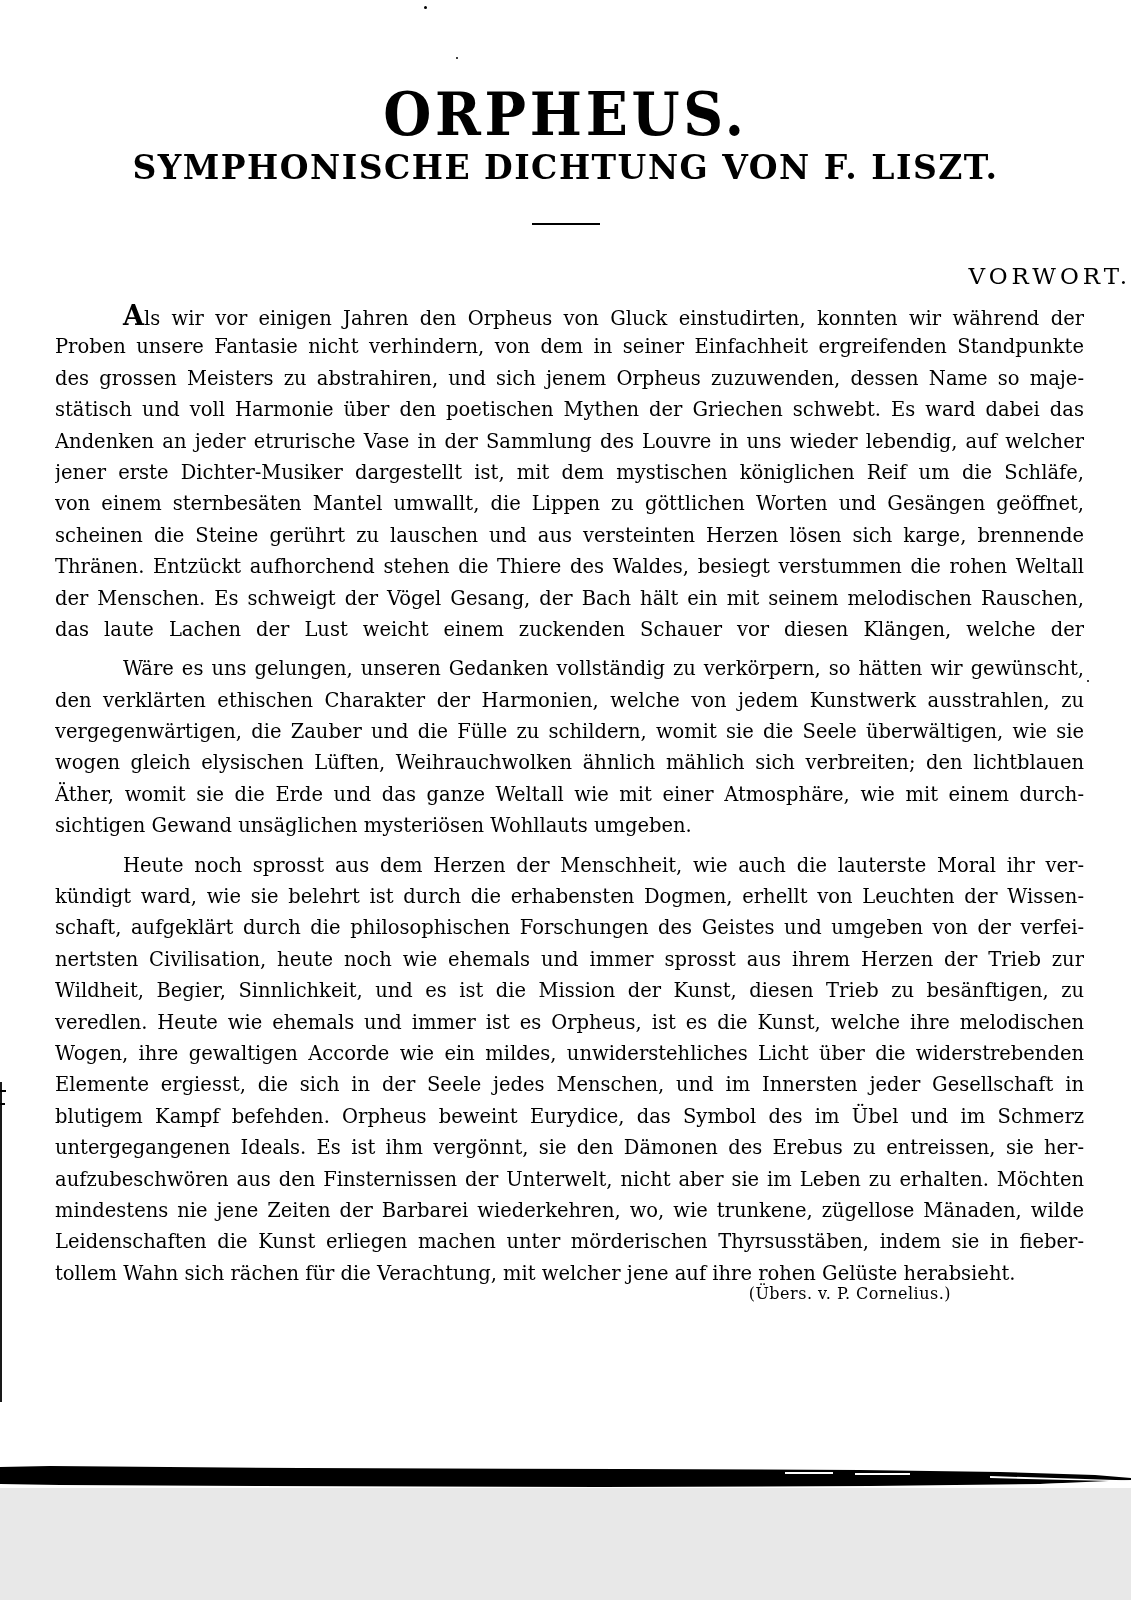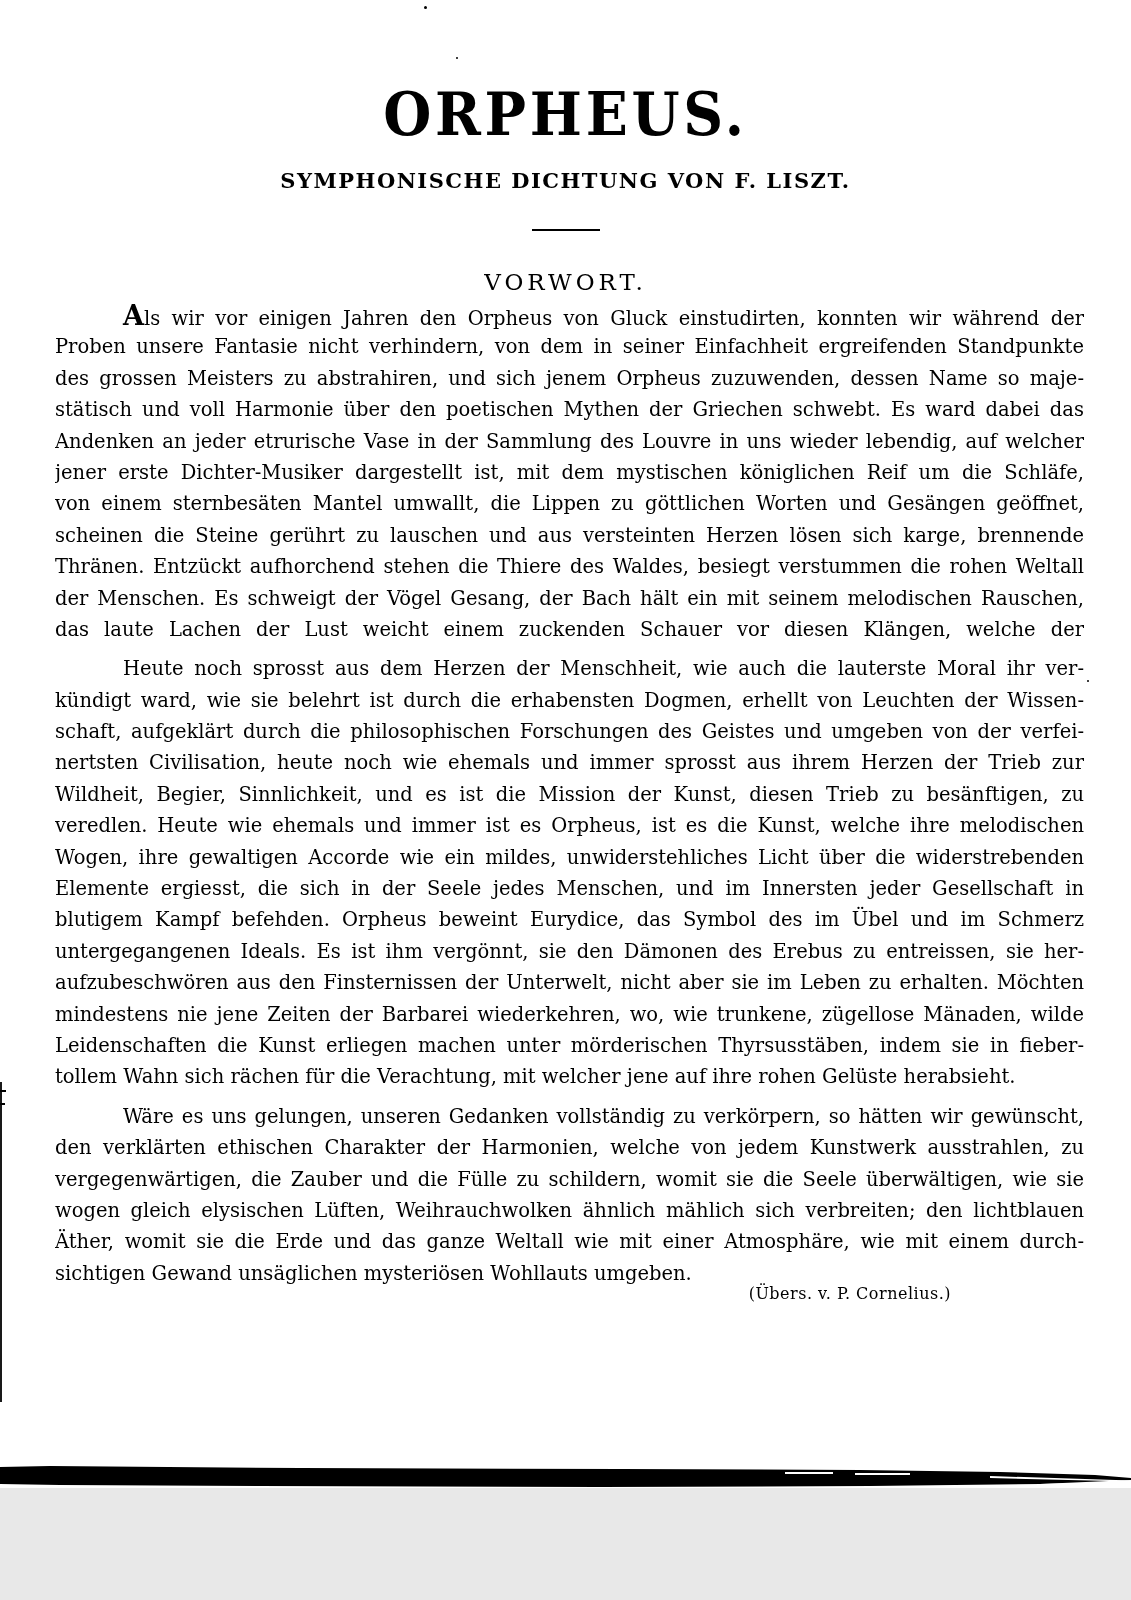--- a/index.html
+++ b/index.html
@@ -16,36 +16,36 @@
   .header { text-align: center; }
   .title {
     margin-top: 84px;
     font-size: 60px;
     font-weight: bold;
     letter-spacing: 4px;
     line-height: 1.0;
     transform: scaleX(0.92);
   }
   .subtitle {
-    margin-top: 24px;
-    font-size: 21px;
+    margin-top: 4px;
+    font-size: 33px;
     font-weight: bold;
     letter-spacing: 1.5px;
   }
   .divider {
     width: 68px;
     height: 2px;
     background: #000;
     margin: 36px auto 0 auto;
   }
   .section-heading {
     margin-top: 38px;
     font-size: 23px;
     letter-spacing: 4px;
-    text-align: center;
+    text-align: right;
   }
   .body-text {
     position: absolute;
     left: 47px;
     top: 292px;
     width: 1045px;
     font-size: 19.5px;
     line-height: 31.4px;
   }
   .paragraph { margin: 8px; }
@@ -105,42 +105,42 @@
         <div class="line">stätisch und voll Harmonie über den poetischen Mythen der Griechen schwebt. Es ward dabei das</div>
         <div class="line">Andenken an jeder etrurische Vase in der Sammlung des Louvre in uns wieder lebendig, auf welcher</div>
         <div class="line">jener erste Dichter-Musiker dargestellt ist, mit dem mystischen königlichen Reif um die Schläfe,</div>
         <div class="line">von einem sternbesäten Mantel umwallt, die Lippen zu göttlichen Worten und Gesängen geöffnet,</div>
         <div class="line">scheinen die Steine gerührt zu lauschen und aus versteinten Herzen lösen sich karge, brennende</div>
         <div class="line">Thränen.  Entzückt aufhorchend stehen die Thiere des Waldes, besiegt verstummen die rohen Weltall</div>
         <div class="line">der Menschen.  Es schweigt der Vögel Gesang, der Bach hält ein mit seinem melodischen Rauschen,</div>
         <div class="line">das laute Lachen der Lust weicht einem zuckenden Schauer vor diesen Klängen, welche der Menschheit</div>
       </div>
       <div class="paragraph">
+        <div class="line first-line">Wäre es uns gelungen, unseren Gedanken vollständig zu verkörpern, so hätten wir gewünscht,</div>
+        <div class="line">den verklärten ethischen Charakter der Harmonien, welche von jedem Kunstwerk ausstrahlen, zu</div>
+        <div class="line">vergegenwärtigen, die Zauber und die Fülle zu schildern, womit sie die Seele überwältigen, wie sie</div>
+        <div class="line">wogen gleich elysischen Lüften, Weihrauchwolken ähnlich mählich sich verbreiten; den lichtblauen</div>
+        <div class="line">Äther, womit sie die Erde und das ganze Weltall wie mit einer Atmosphäre, wie mit einem durch-</div>
+        <div class="line last-line">sichtigen Gewand unsäglichen mysteriösen Wohllauts umgeben.</div>
+      </div>
+      <div class="paragraph">
         <div class="line first-line">Heute noch sprosst aus dem Herzen der Menschheit, wie auch die lauterste Moral ihr ver-</div>
         <div class="line">kündigt ward, wie sie belehrt ist durch die erhabensten Dogmen, erhellt von Leuchten der Wissen-</div>
         <div class="line">schaft, aufgeklärt durch die philosophischen Forschungen des Geistes und umgeben von der verfei-</div>
         <div class="line">nertsten Civilisation, heute noch wie ehemals und immer sprosst aus ihrem Herzen der Trieb zur</div>
         <div class="line">Wildheit, Begier, Sinnlichkeit, und es ist die Mission der Kunst, diesen Trieb zu besänftigen, zu</div>
         <div class="line">veredlen.  Heute wie ehemals und immer ist es Orpheus, ist es die Kunst, welche ihre melodischen</div>
         <div class="line">Wogen, ihre gewaltigen Accorde wie ein mildes, unwiderstehliches Licht über die widerstrebenden</div>
         <div class="line">Elemente ergiesst, die sich in der Seele jedes Menschen, und im Innersten jeder Gesellschaft in</div>
         <div class="line">blutigem Kampf befehden.  Orpheus beweint Eurydice, das Symbol des im Übel und im Schmerz</div>
         <div class="line">untergegangenen Ideals.  Es ist ihm vergönnt, sie den Dämonen des Erebus zu entreissen, sie her-</div>
         <div class="line">aufzubeschwören aus den Finsternissen der Unterwelt, nicht aber sie im Leben zu erhalten. Möchten</div>
         <div class="line">mindestens nie jene Zeiten der Barbarei wiederkehren, wo, wie trunkene, zügellose Mänaden, wilde</div>
         <div class="line">Leidenschaften die Kunst erliegen machen unter mörderischen Thyrsusstäben, indem sie in fieber-</div>
         <div class="line last-line">tollem Wahn sich rächen für die Verachtung, mit welcher jene auf ihre rohen Gelüste herabsieht.</div>
-      </div>
-      <div class="paragraph">
-        <div class="line first-line">Wäre es uns gelungen, unseren Gedanken vollständig zu verkörpern, so hätten wir gewünscht,</div>
-        <div class="line">den verklärten ethischen Charakter der Harmonien, welche von jedem Kunstwerk ausstrahlen, zu</div>
-        <div class="line">vergegenwärtigen, die Zauber und die Fülle zu schildern, womit sie die Seele überwältigen, wie sie</div>
-        <div class="line">wogen gleich elysischen Lüften, Weihrauchwolken ähnlich mählich sich verbreiten; den lichtblauen</div>
-        <div class="line">Äther, womit sie die Erde und das ganze Weltall wie mit einer Atmosphäre, wie mit einem durch-</div>
-        <div class="line last-line">sichtigen Gewand unsäglichen mysteriösen Wohllauts umgeben.</div>
       </div>
     </div>
 
   <div class="credit">(Übers. v. P. Cornelius.)</div>
 
   <div class="dot dot-1"></div>
   <div class="dot dot-2"></div>
   <div class="dot dot-3"></div>
   <div class="edge-streak"></div>
   <div class="edge-tick-1"></div>

